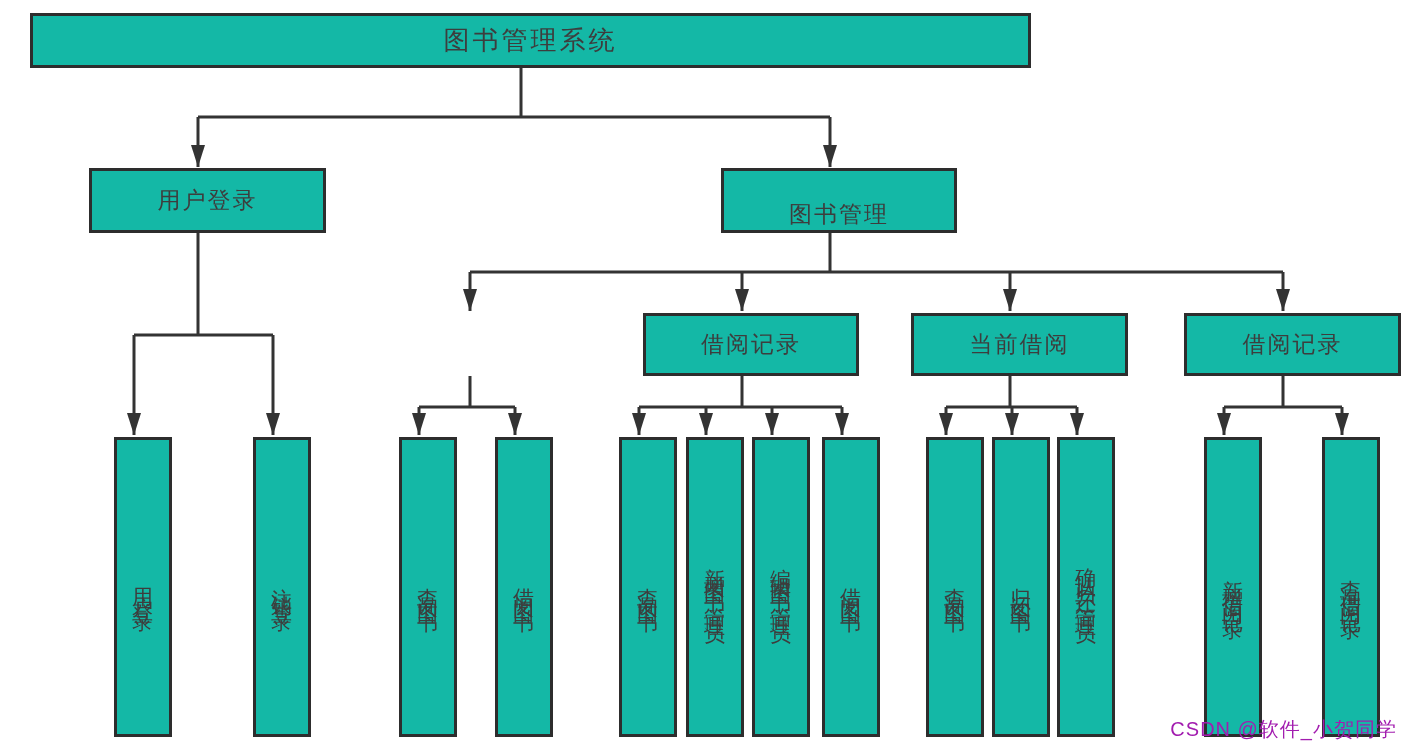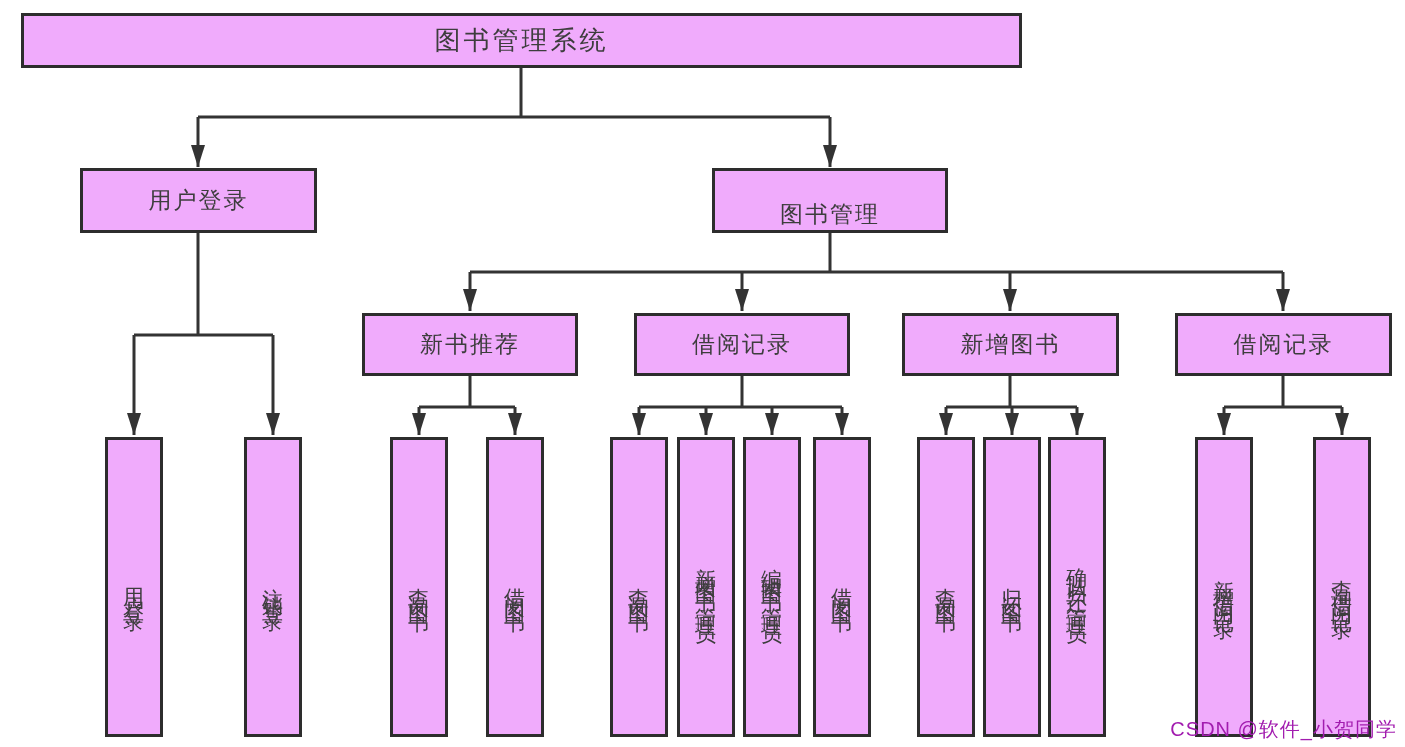--- a/index.html
+++ b/index.html
@@ -18,27 +18,28 @@
   #connectors {
     position: absolute;
     left: 0;
     top: 0;
     width: 1405px;
     height: 747px;
   }
   .node {
     position: absolute;
     box-sizing: border-box;
-    background: #f0abfc;
+    background: #14b8a6;
     border: 3px solid #2d2d2d;
     display: flex;
     align-items: center;
     justify-content: center;
     color: #3d3d3d;
     z-index: 2;
+    margin-left: 9px;
   }
   .root-node {
     font-size: 26px;
     letter-spacing: 3px;
   }
   .h-node {
     font-size: 23px;
     letter-spacing: 2px;
   }
   .v-node span {
@@ -112,28 +113,25 @@
     <span>图书管理系统</span>
   </div>
 
   <div class="node h-node" style="left:80px; top:168px; width:237px; height:65px;">
     <span>用户登录</span>
   </div>
   <div class="node h-node" style="left:712px; top:168px; width:236px; height:65px;align-items:flex-end;">
     <span>图书管理</span>
   </div>
 
-  <div class="node h-node" style="left:362px; top:313px; width:216px; height:63px;">
-    <span>新书推荐</span>
-  </div>
   <div class="node h-node" style="left:634px; top:313px; width:216px; height:63px;">
     <span>借阅记录</span>
   </div>
   <div class="node h-node" style="left:902px; top:313px; width:217px; height:63px;">
-    <span>新增图书</span>
+    <span>当前借阅</span>
   </div>
   <div class="node h-node" style="left:1175px; top:313px; width:217px; height:63px;">
     <span>借阅记录</span>
   </div>
 
   <div class="node v-node" style="left:105px; top:437px; width:58px; height:300px;">
     <span>用户登录</span>
   </div>
   <div class="node v-node" style="left:244px; top:437px; width:58px; height:300px;">
     <span>注销登录</span>

